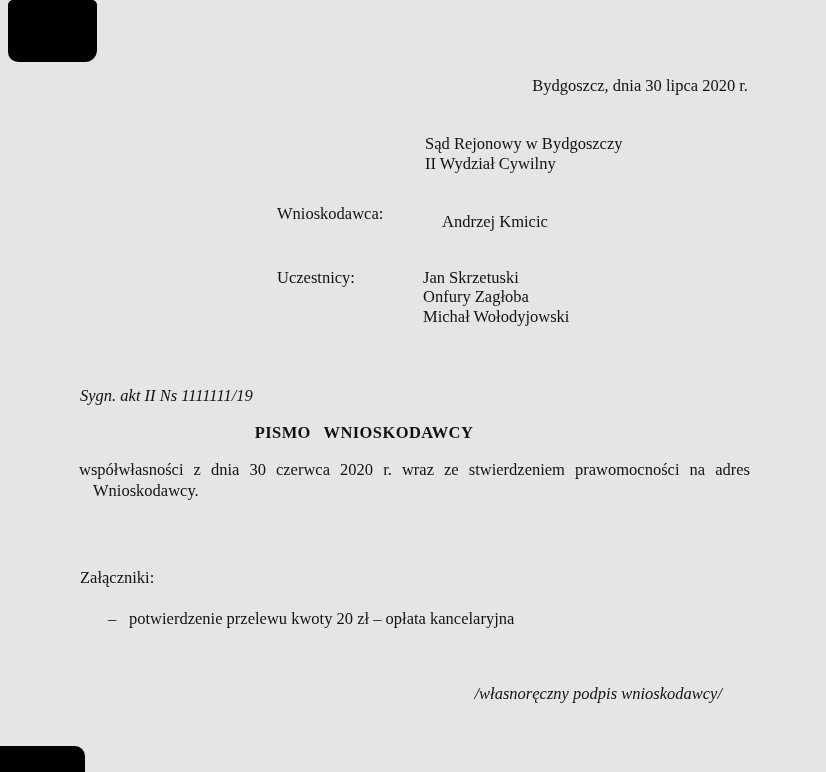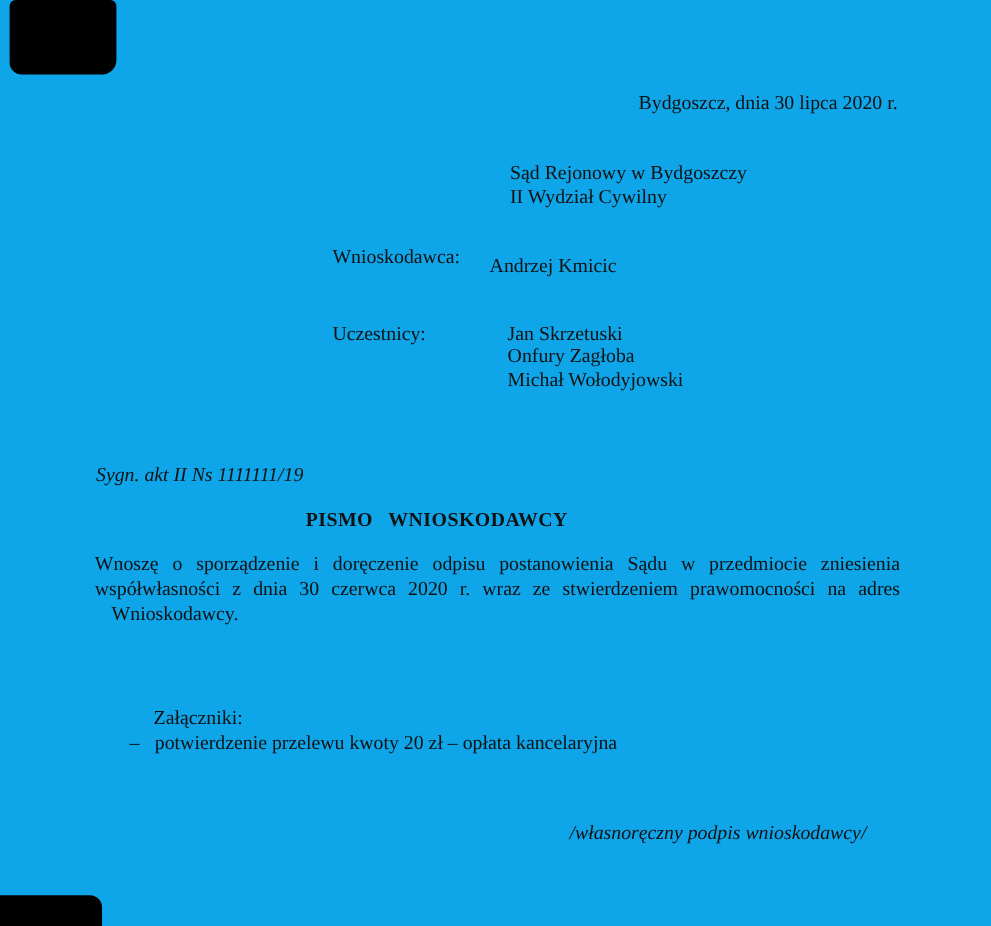--- a/index.html
+++ b/index.html
@@ -1,57 +1,57 @@
 <!DOCTYPE html>
 <html><head>
 <meta charset="utf-8">
 <style>
   * { margin: 0; padding: 0; box-sizing: border-box; }
   html, body { background: #ffffff; }
   .page {
     position: relative;
     width: 826px;
     height: 772px;
-    background: #0ea5e9;
+    background: #e5e5e5;
     overflow: hidden;
     font-family: "Liberation Serif", "DejaVu Serif", serif;
     font-size: 16.5px;
     line-height: 20px;
     color: #111111;
   }
   .abs { position: absolute; white-space: nowrap; }
   .corner-mark { position: absolute; background: #000000; }
   .corner-top-left {
     left: 8px; top: 0; width: 89px; height: 62px;
     border-radius: 5px 5px 12px 10px;
   }
   .corner-bottom-left {
     left: 0; top: 746px; width: 85px; height: 26px;
     border-radius: 0 10px 0 0;
   }
   .date-line { right: 78px; top: 76px; text-align: right; }
   .court-block { left: 425px; top: 134px; }
   .applicant-label { left: 277px; top: 204px; }
-  .applicant-name { left: 408px; top: 212px; }
+  .applicant-name { left: 442px; top: 212px; }
   .participants-label { left: 277px; top: 268px; }
   .participants-names { left: 423px; top: 268px; line-height: 19.4px; }
   .case-number { left: 80px; top: 346px; font-style: italic; margin-top: 40px; }
   .doc-heading {
     left: 0; top: 423px; width: 728px;
     text-align: center; font-weight: bold;
     white-space: pre; letter-spacing: 0.4px; word-spacing: 2px;
   }
   .body-paragraph {
     left: 79px; top: 459px; width: 671px;
     line-height: 21px; white-space: normal;
   }
   .body-line { text-align: justify; }
   .body-line.full { text-align-last: justify; }
   .body-line.last { text-align: left; margin-left: 14px; }
-  .attachments-label { left: 80px; top: 588px; margin-left: 48px; }
+  .attachments-label { left: 80px; top: 568px; }
   .attachment-item { left: 108px; top: 609px; display: flex; }
   .attachment-bullet { display: inline-block; width: 21px; flex: 0 0 21px; }
   .signature-line { right: 104px; top: 684px; font-style: italic; text-align: right; }
 </style>
 </head>
 <body>
 
 <div class="page">
 
   <div class="corner-mark corner-top-left"></div>
@@ -72,21 +72,20 @@
     <div>Jan Skrzetuski</div>
     <div>Onfury Zagłoba</div>
     <div>Michał Wołodyjowski</div>
   </div>
 
   <div class="abs case-number">Sygn. akt II Ns 1111111/19</div>
 
   <div class="abs doc-heading">PISMO  WNIOSKODAWCY</div>
 
   <div class="abs body-paragraph">
-    <div class="body-line full">Wnoszę o sporządzenie i doręczenie odpisu postanowienia Sądu w przedmiocie zniesienia</div>
     <div class="body-line full">współwłasności z dnia 30 czerwca 2020 r. wraz ze stwierdzeniem prawomocności na adres</div>
     <div class="body-line last">Wnioskodawcy.</div>
   </div>
 
   <div class="abs attachments-label">Załączniki:</div>
   <div class="abs attachment-item">
     <span class="attachment-bullet">–</span>
     <span>potwierdzenie przelewu kwoty 20 zł – opłata kancelaryjna</span>
   </div>
 

